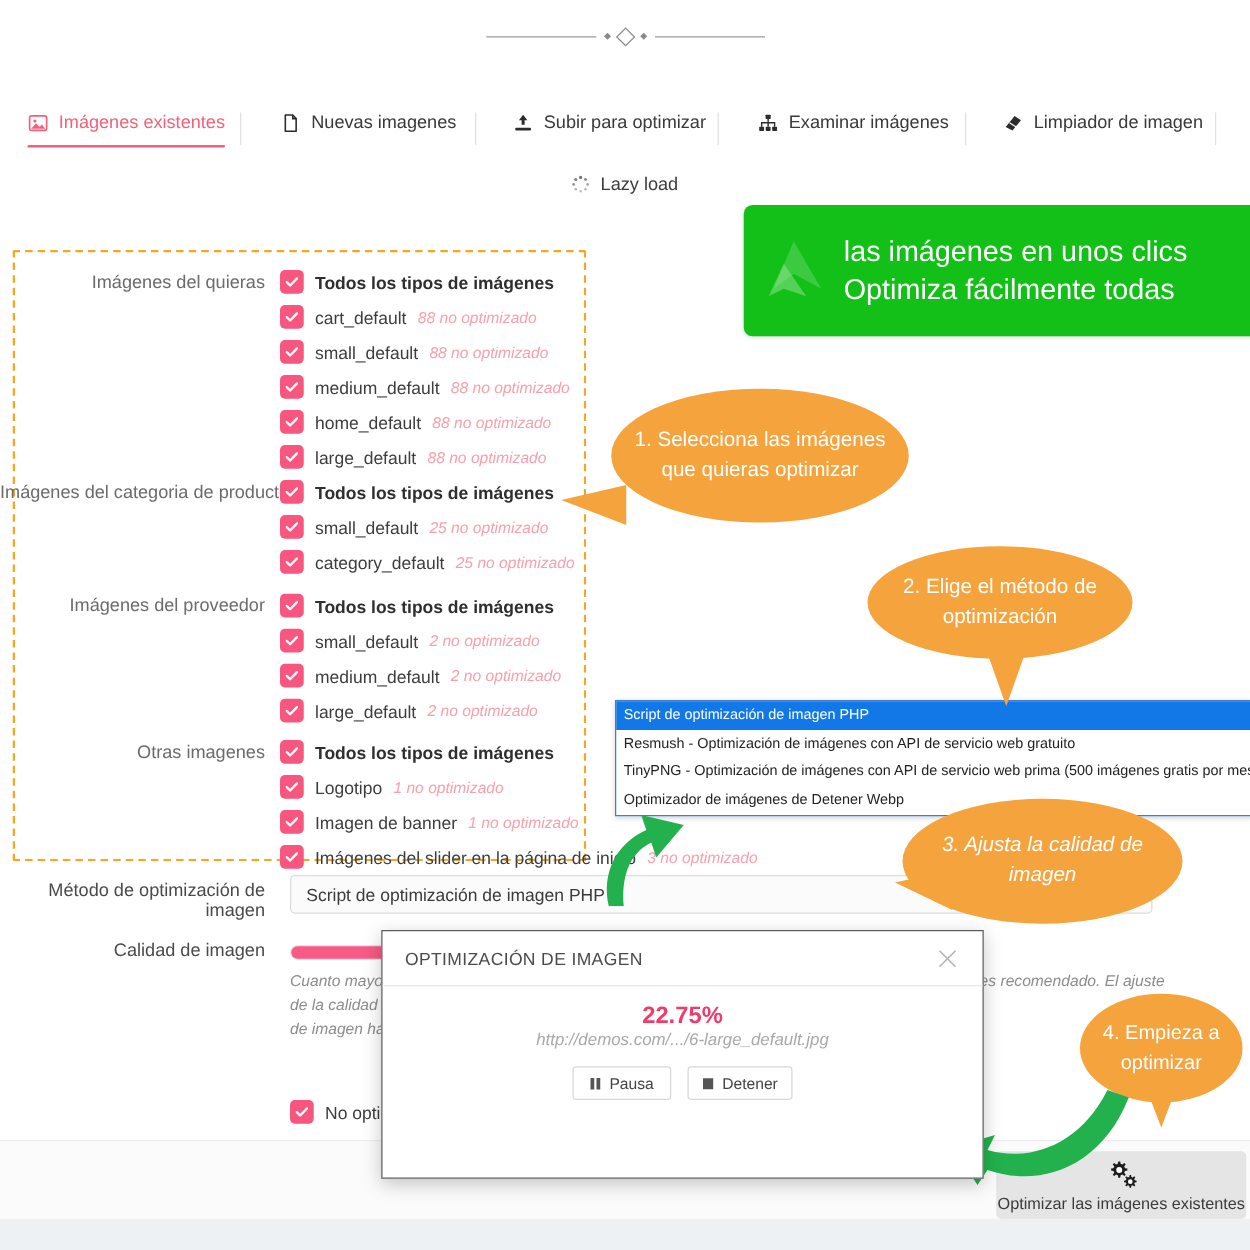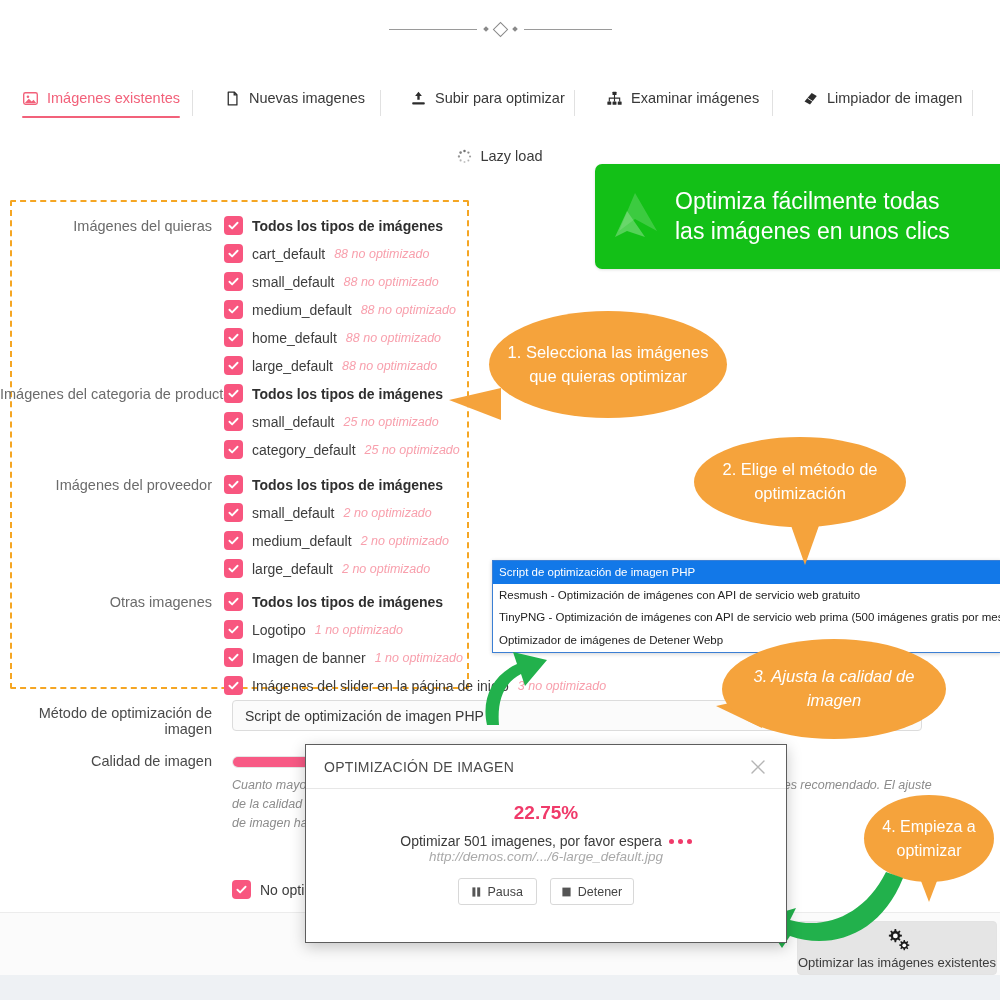--- a/index.html
+++ b/index.html
@@ -35,21 +35,21 @@
   .tab .tablabel{line-height:1;}
   .tab.active{color:#f2617a;}
   .tab.active .underline{
     position:absolute;left:0;right:0;bottom:0;height:2.5px;background:#f2617a;border-radius:2px;
   }
   .tabsep{width:1px;height:26px;background:#e1e1e1;flex:0 0 auto;margin-top:-3px;}
   .tabicon{width:17px;height:17px;display:block;flex:0 0 auto;}
 
   #lazyrow{
     position:absolute;left:0;top:140px;width:1000px;height:24px;
-    display:flex;align-items:flex-end;justify-content:center;gap:8px;
+    display:flex;align-items:flex-start;justify-content:center;gap:8px;
     font-size:14.5px;color:#3b3b3b;
   }
   #lazyrow .spin{width:15px;height:15px;display:block;}
 
   
   #promo{
     position:absolute;left:595px;top:164px;width:420px;height:105px;
     background:#13c017;border-radius:7px 0 0 7px;
     display:flex;align-items:center;gap:6px;
     box-shadow:0 1px 3px rgba(0,0,0,.12);
@@ -262,22 +262,22 @@
   </svg>
   <span>Lazy load</span>
 </div>
 
 <div id="promo">
   <svg class="promo-logo" viewBox="0 0 64 64">
     <polygon points="30,8 52,46 30,34 14,46" fill="#ffffff" opacity=".32"></polygon>
     <polygon points="22,26 40,52 22,46 10,52" fill="#ffffff" opacity=".5"></polygon>
   </svg>
   <div class="promo-text">
+    <div>las imágenes en unos clics</div>
     <div>Optimiza fácilmente todas</div>
-    <div>las imágenes en unos clics</div>
   </div>
 </div>
 
 <div id="dashbox"></div>
 
 <div id="groups-host">
     <div class="group" style="left: 0px; top: 215px;">
       <div class="glabel">Imágenes del quieras</div>
       <div class="gitems">
         <div class="citem">
@@ -535,28 +535,20 @@
 
 <div id="modal">
   <div class="mhead">
     <span class="mtitle">OPTIMIZACIÓN DE IMAGEN</span>
     <svg class="mclose" viewBox="0 0 20 20">
       <path d="M4 4 L16 16 M16 4 L4 16" stroke="#b5b5b5" stroke-width="1.4" fill="none" stroke-linecap="round"></path>
     </svg>
   </div>
   <div class="mbody">
     <div class="mpct">22.75%</div>
-    <div class="mwait">
-      <span>Optimizar 501 imagenes, por favor espera</span>
-      <span class="dots">
-          <i></i>
-          <i></i>
-          <i></i>
-        </span>
-    </div>
     <div class="murl">http://demos.com/.../6-large_default.jpg</div>
     <div class="mbtns">
       <div class="mbtn">
         <svg class="gl" viewBox="0 0 9 10">
           <rect x="0.4" y="0.4" width="3" height="9.2" fill="#555"></rect>
           <rect x="5.2" y="0.4" width="3" height="9.2" fill="#555"></rect>
         </svg>
         <span>Pausa</span>
       </div>
       <div class="mbtn">

